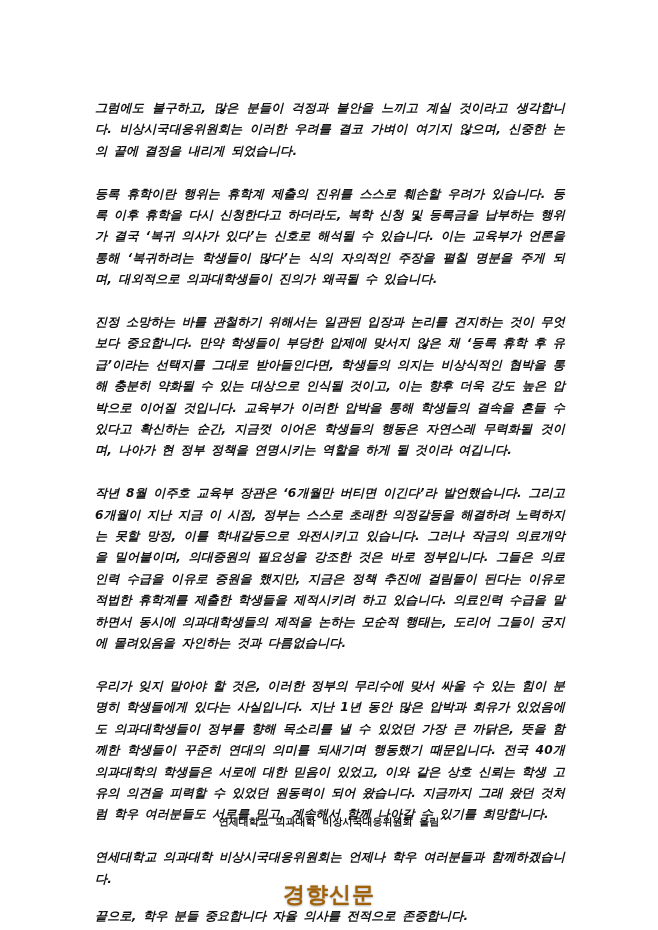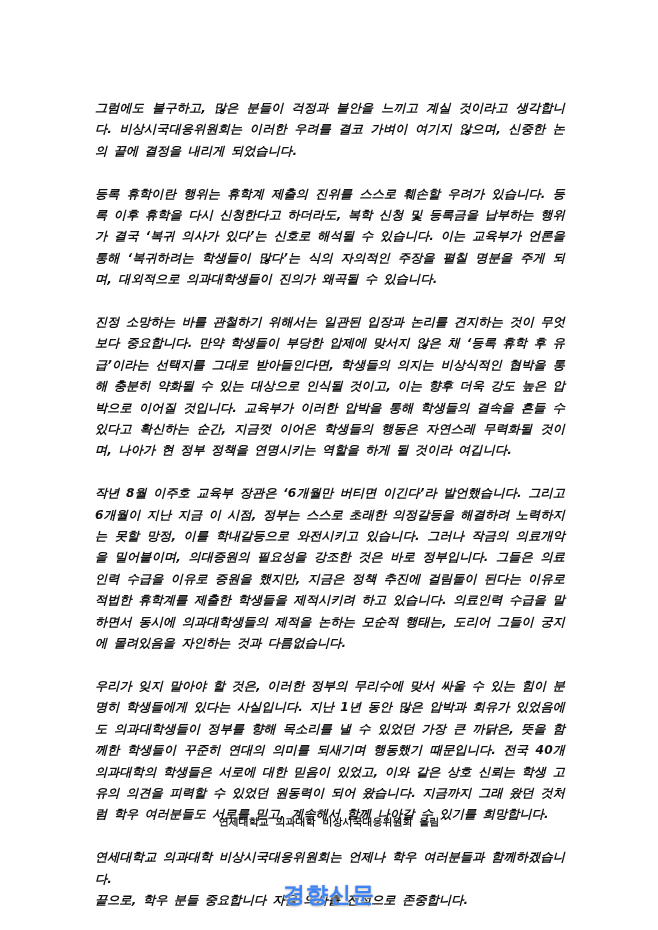--- a/index.html
+++ b/index.html
@@ -5,30 +5,30 @@
   html, body { margin: 0; padding: 0; background: #ffffff; }
   body { width: 658px; height: 930px; position: relative; overflow: hidden; }
   .page {
     position: absolute; left: 95px; top: 98px; width: 470px;
     font-family: "DejaVu Sans", "Liberation Sans", sans-serif;
     font-size: 12.2px; line-height: 21.4px; color: #111;
     font-weight: bold; text-align: justify; text-align-last: left;
     letter-spacing: 0.1px; word-spacing: 2px;
   }
   .para { margin: 0 0 21.4px 0; font-style: italic; }
-  .para.tight { margin-bottom: 0; }
+  .para.tight { margin-bottom: 16px; }
   .signature {
     position: absolute; left: 0; width: 658px; top: 815px;
     text-align: center; font-family: Liberation Sans, sans-serif;
     font-weight: bold; font-size: 10px; color: #111; word-spacing: 4px;
   }
   .watermark {
     position: absolute; left: 0; width: 658px; top: 880px;
     text-align: center; font-family: "DejaVu Sans", "Liberation Sans", sans-serif;
-    font-weight: bold; font-size: 22px; color: #3b82f6; letter-spacing: 1px;
+    font-weight: bold; font-size: 22px; color: #a16207; letter-spacing: 1px;
     text-shadow: 0 0 2px #c8c8c8, 0 1px 2px #bbbbbb;
   }
 </style>
 </head>
 <body>
 
 <div class="page">
   <p class="para">그럼에도 불구하고, 많은 분들이 걱정과 불안을 느끼고 계실 것이라고 생각합니다. 비상시국대응위원회는 이러한 우려를 결코 가벼이 여기지 않으며, 신중한 논의 끝에 결정을 내리게 되었습니다.</p>
   <p class="para">등록 휴학이란 행위는 휴학계 제출의 진위를 스스로 훼손할 우려가 있습니다. 등록 이후 휴학을 다시 신청한다고 하더라도, 복학 신청 및 등록금을 납부하는 행위가 결국 ‘복귀 의사가 있다’는 신호로 해석될 수 있습니다. 이는 교육부가 언론을 통해 ‘복귀하려는 학생들이 많다’는 식의 자의적인 주장을 펼칠 명분을 주게 되며, 대외적으로 의과대학생들이 진의가 왜곡될 수 있습니다.</p>
   <p class="para">진정 소망하는 바를 관철하기 위해서는 일관된 입장과 논리를 견지하는 것이 무엇보다 중요합니다. 만약 학생들이 부당한 압제에 맞서지 않은 채 ‘등록 휴학 후 유급’이라는 선택지를 그대로 받아들인다면, 학생들의 의지는 비상식적인 협박을 통해 충분히 약화될 수 있는 대상으로 인식될 것이고, 이는 향후 더욱 강도 높은 압박으로 이어질 것입니다. 교육부가 이러한 압박을 통해 학생들의 결속을 흔들 수 있다고 확신하는 순간, 지금껏 이어온 학생들의 행동은 자연스레 무력화될 것이며, 나아가 현 정부 정책을 연명시키는 역할을 하게 될 것이라 여깁니다.</p>

